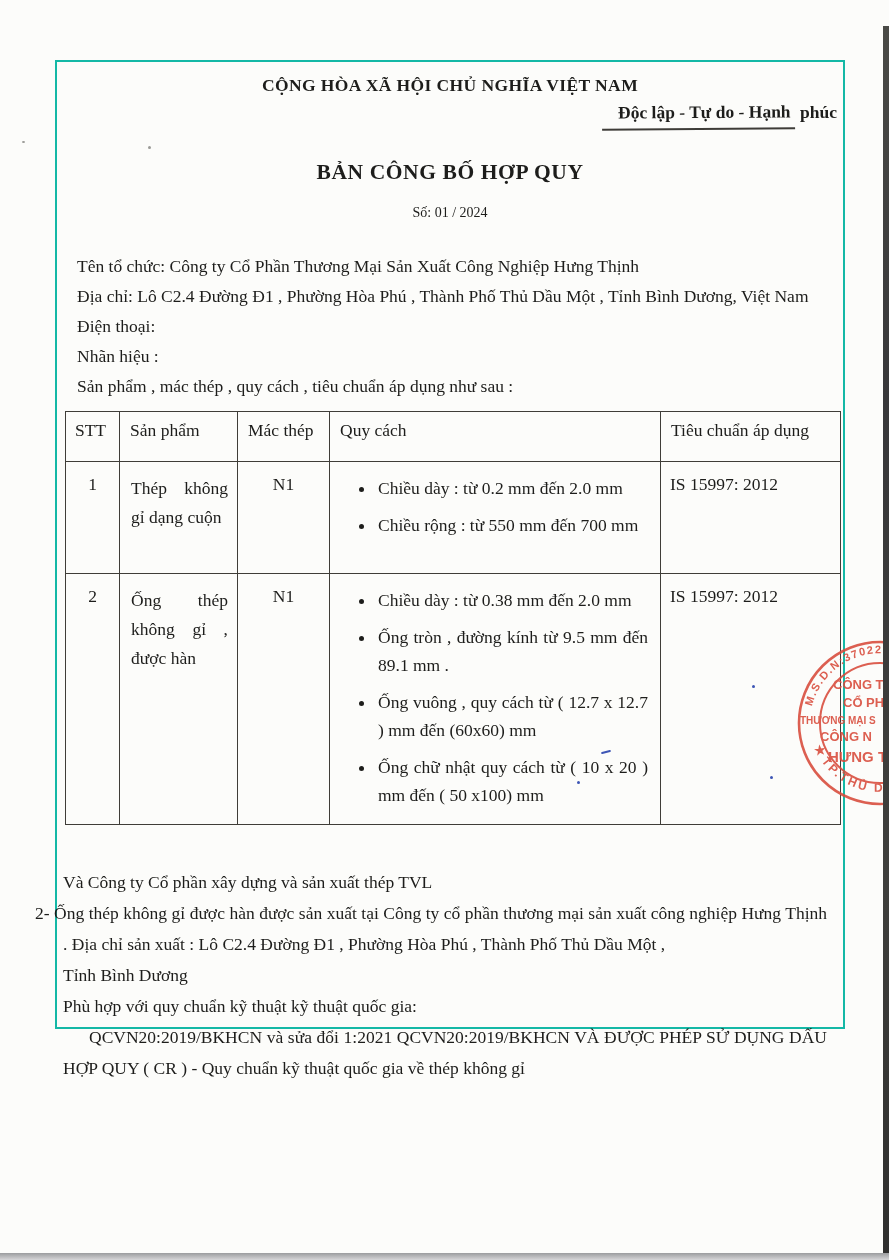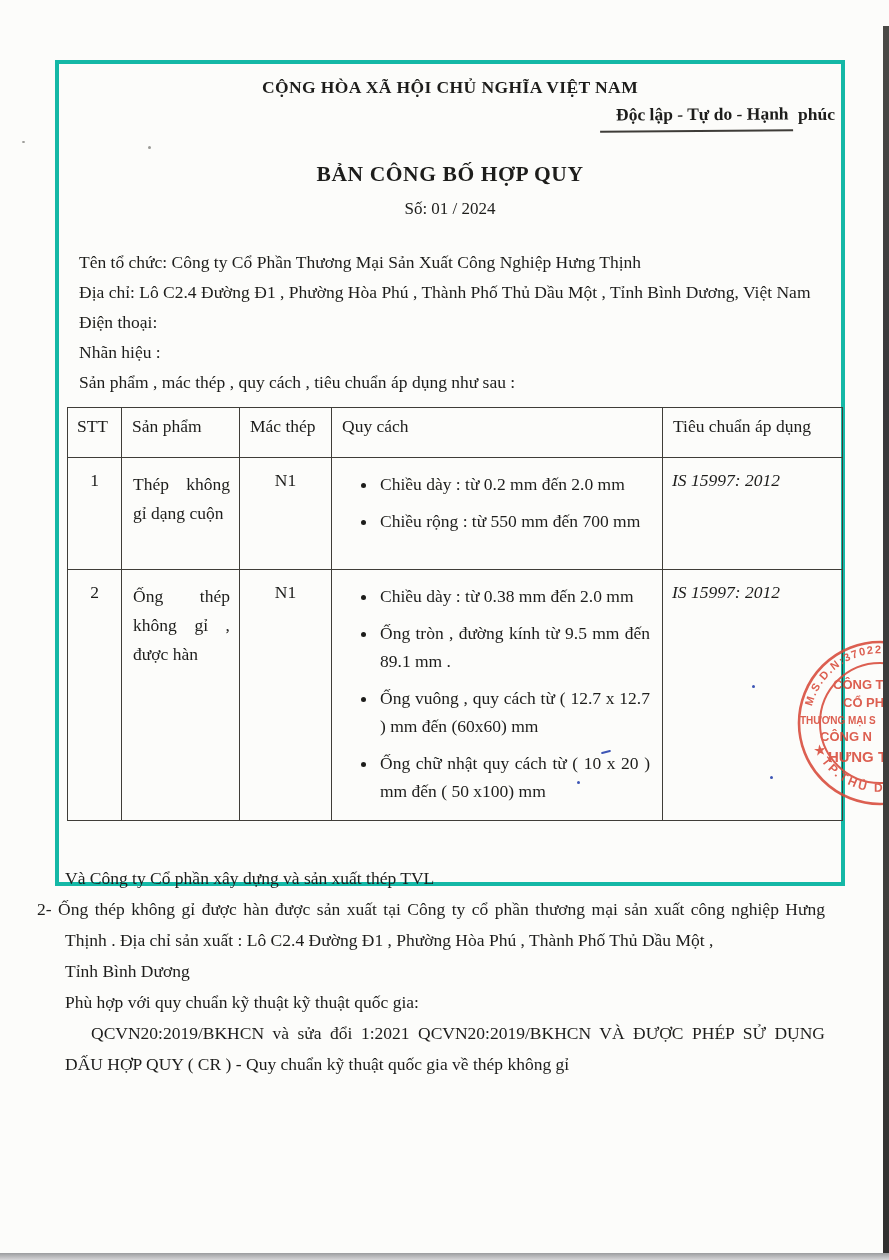--- a/index.html
+++ b/index.html
@@ -3,33 +3,33 @@
 <meta charset="utf-8">
 <style>
   html,body{margin:0;padding:0;}
   body{
     width:889px;height:1260px;position:relative;overflow:hidden;
     background:#fcfcfa;
     font-family:"Liberation Serif", serif;
     color:#1d1d1b;
   }
   .frame{
-    position:absolute;left:55px;top:60px;width:790px;height:826px;
-    border:4px solid #14b8a6;background:transparent;box-sizing:border-box;
+    position:absolute;left:55px;top:60px;width:790px;height:969px;
+    border:2px solid #14b8a6;background:transparent;box-sizing:border-box;
   }
   .content{padding:12px 6px 0 6px;}
   .nat-title{
     text-align:center;font-size:17.5px;font-weight:bold;letter-spacing:.4px;
     line-height:23px;
   }
   .motto{text-align:right;font-size:17.5px;font-weight:bold;margin-top:3px;line-height:24px;}
   .motto .u{display:inline-block;border-bottom:2.5px solid #3e3c38;padding:0 4px 4px 16px;transform:rotate(-0.4deg);}
   .motto .tail{padding-left:5px;}
   .doc-title{text-align:center;font-size:21.5px;font-weight:bold;letter-spacing:.6px;margin-top:29px;line-height:27px;}
-  .doc-no{text-align:center;font-size:17px;margin-top:9px;line-height:24px;}
+  .doc-no{text-align:center;font-size:14px;margin-top:15px;line-height:24px;}
   .info{margin:26px 12px 0 14px;font-size:17.5px;line-height:30px;}
   .info p{margin:0;}
   .indent1{margin-left:6px;}
   .bold{font-weight:bold;}
   table.conf{
     border-collapse:collapse;margin:10px 0 0 2px;width:775px;table-layout:fixed;
     font-size:17.5px;
     padding-left:32px;
   }
   table.conf th, table.conf td{
@@ -39,21 +39,21 @@
   col.c-prod{width:118px;}
   col.c-grade{width:92px;}
   col.c-spec{width:331px;}
   col.c-std{width:180px;}
   th.h{height:41px;text-align:left;padding:8px 4px 0 10px;}
   th.h.center{text-align:center;padding-left:0;}
   td.stt{text-align:center;padding-top:12px;height:auto;}
   td.prod{padding:12px 9px 0 11px;text-align:justify;line-height:29px;}
   td.grade{text-align:center;padding-top:12px;}
   td.spec{padding:6px 4px 6px 0;}
-  td.std{padding:12px 4px 0 9px;font-style:italic;}
+  td.std{padding:12px 4px 0 9px;}
   td.spec ul{margin:6px 0 0 0;padding:0 8px 0 46px;}
   td.spec li{margin:0 0 9px 0;line-height:28px;text-align:justify;padding-left:2px;}
   tr.r1 td{height:98px;}
   .notes{margin:42px 10px 0 0;font-size:17.5px;line-height:31px;}
   .notes p{margin:0;}
   .n1{margin-left:24px;}
   .n2{margin-left:52px;text-indent:-28px;text-align:justify;}
   .province{margin-left:24px;}
   .conform-intro{margin-left:24px;}
   .conform-detail{text-indent:26px;text-align:justify;margin-right:0;}

